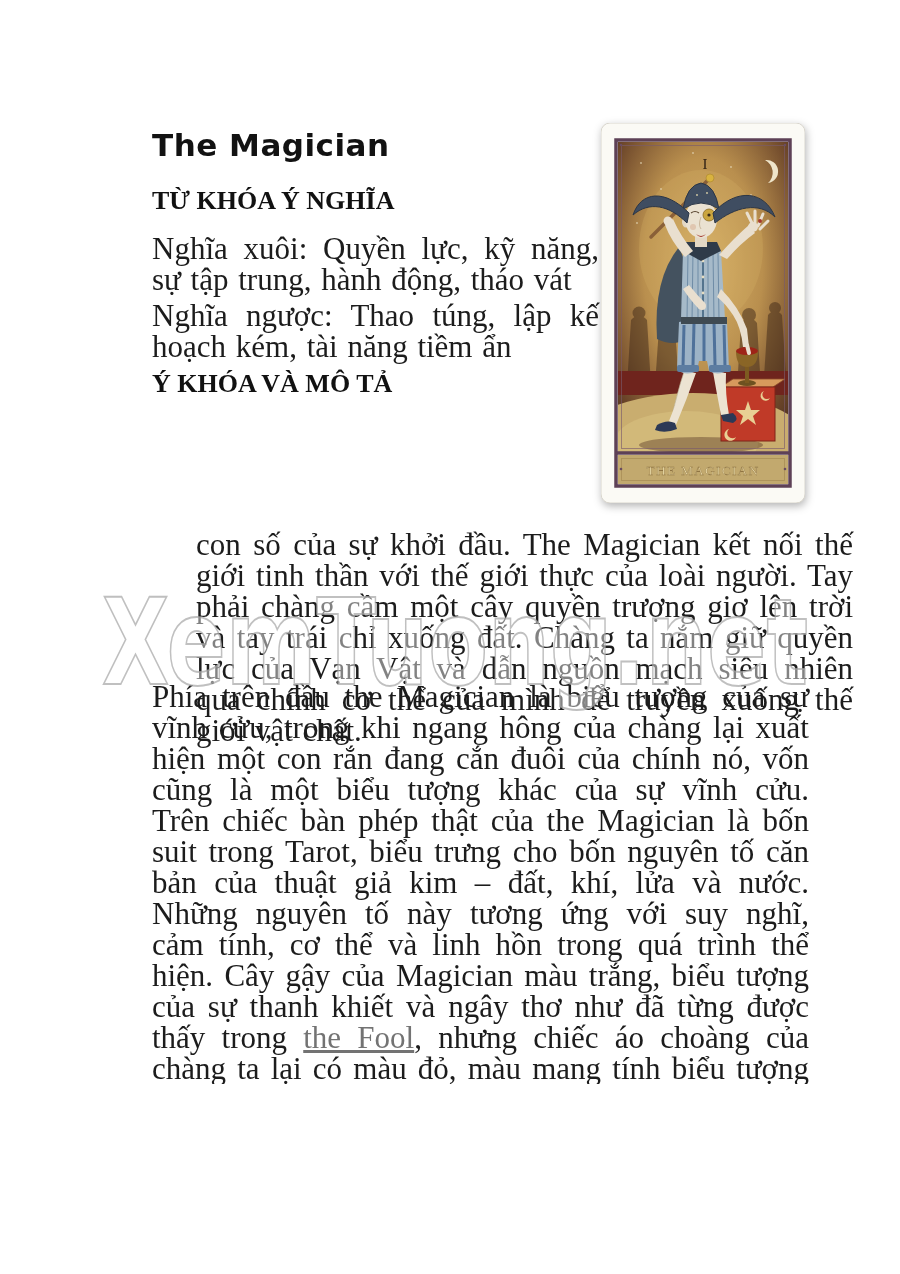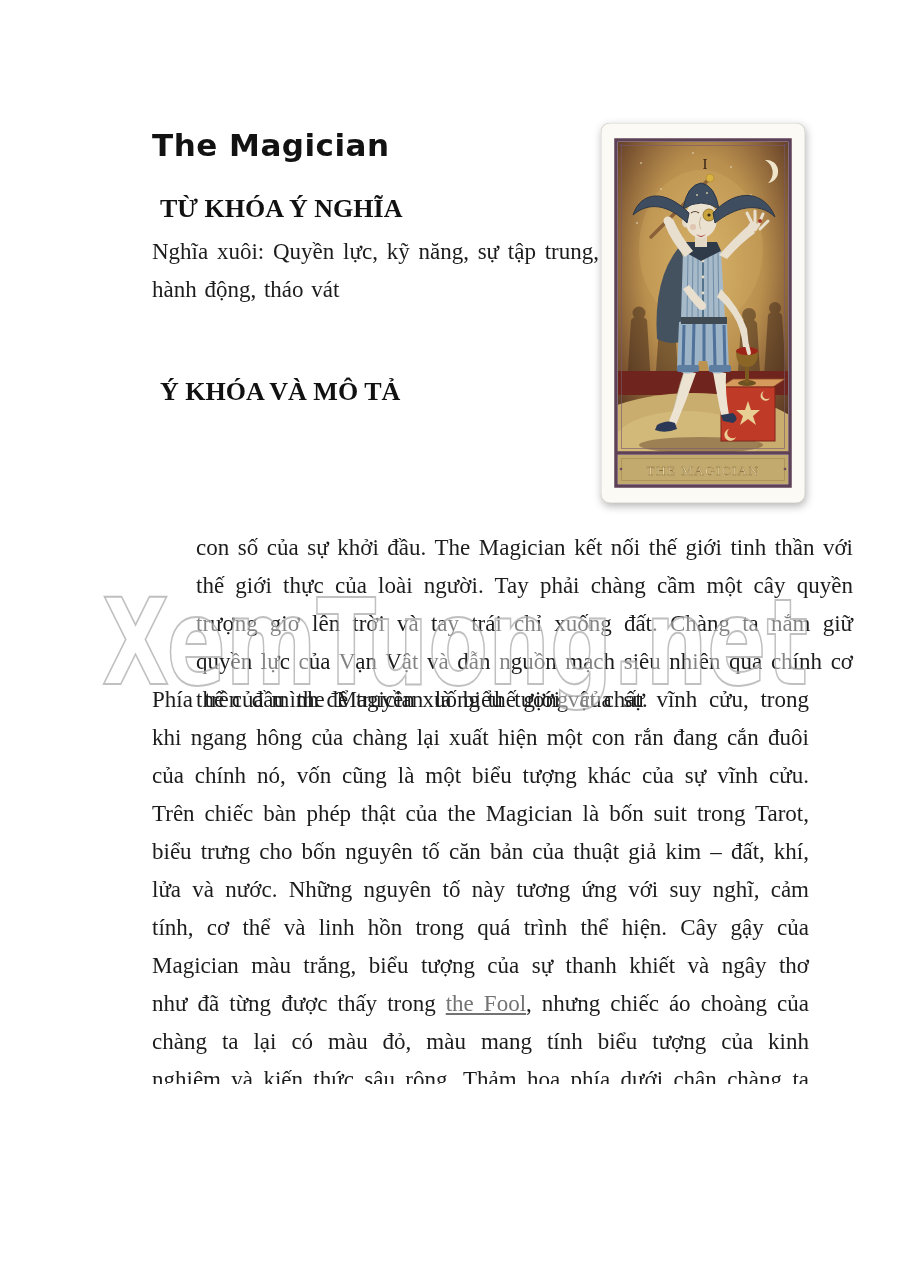--- a/index.html
+++ b/index.html
@@ -3,26 +3,26 @@
 <meta charset="utf-8">
 <style>
   html,body{margin:0;padding:0;background:#ffffff;}
   .page{position:relative;width:900px;height:1084px;background:#ffffff;overflow:hidden;
         font-family:"Liberation Serif","DejaVu Serif",serif;color:#1c1c1c;}
 
   .doc-title{position:absolute;left:152px;top:127px;margin:0;
              font-family:"DejaVu Sans","Liberation Sans",sans-serif;
              font-weight:bold;font-size:31px;letter-spacing:.5px;color:#121212;}
 
-  .sec-heading{position:absolute;margin:8px;font-weight:bold;font-size:26px;color:#111;
+  .sec-heading{position:absolute;margin:0;font-weight:bold;font-size:26px;color:#111;
                font-family:"Liberation Serif","DejaVu Serif",serif;}
   .h-keywords{left:152px;top:186px;}
   .h-meaning{left:152px;top:369px;}
 
-  .body-par{position:absolute;margin:0;font-size:23px;line-height:38px;
+  .body-par{position:absolute;margin:0;font-size:31px;line-height:31px;
             text-align:justify;color:#1c1c1c;word-spacing:2px;}
   .narrow{left:152px;width:447px;}
   .wide{left:152px;width:657px;}
   .p-upright{top:233px;}
   .p-reversed{top:300px;}
   .p-intro{top:415px;}
   .p-cont{top:529px;margin-left:44px;}
   .p-sym{top:681px;word-spacing:3px;}
   a.fool-link{color:#737373;text-decoration:underline;cursor:pointer;}
 
@@ -200,20 +200,21 @@
         <circle cx="184" cy="22" r="1.3" fill="#6a4c60"></circle>
       <circle cx="20" cy="346" r="1.3" fill="#6a4c60"></circle>
         <circle cx="184" cy="346" r="1.3" fill="#6a4c60"></circle>
       <text x="102" y="351.5" text-anchor="middle" font-family="Liberation Serif,serif" font-size="13.5" letter-spacing="1.2" fill="#eedfae" stroke="#8f7442" stroke-width="0.35">THE MAGICIAN</text>
     </svg>
   </div>
 
   <h2 class="sec-heading h-keywords">TỪ KHÓA Ý NGHĨA</h2>
 
   <p class="body-par narrow p-upright">Nghĩa xuôi: Quyền lực, kỹ năng, sự tập trung, hành động, tháo vát</p>
+  <p class="body-par narrow p-reversed">Nghĩa ngược: Thao túng, lập kế hoạch kém, tài năng tiềm ẩn</p>
 
   <h2 class="sec-heading h-meaning">Ý KHÓA VÀ MÔ TẢ</h2>
 
   <p class="body-par wide p-cont">con số của sự khởi đầu. The Magician kết nối thế giới tinh thần với thế giới thực của loài người. Tay phải chàng cầm một cây quyền trượng giơ lên trời và tay trái chỉ xuống đất. Chàng ta nắm giữ quyền lực của Vạn Vật và dẫn nguồn mạch siêu nhiên qua chính cơ thể của mình để truyền xuống thế giới vật chất.</p>
 
   <p class="body-par wide p-sym"><span>Phía trên đầu the Magician là biểu tượng của sự vĩnh cửu, trong khi ngang hông của chàng lại xuất hiện một con rắn đang cắn đuôi của chính nó, vốn cũng là một biểu tượng khác của sự vĩnh cửu. Trên chiếc bàn phép thật của the Magician là bốn suit trong Tarot, biểu trưng cho bốn nguyên tố căn bản của thuật giả kim – đất, khí, lửa và nước. Những nguyên tố này tương ứng với suy nghĩ, cảm tính, cơ thể và linh hồn trong quá trình thể hiện. Cây gậy của Magician màu trắng, biểu tượng của sự thanh khiết và ngây thơ như đã từng được thấy trong </span><a class="fool-link">the Fool</a><span>, nhưng chiếc áo choàng của chàng ta lại có màu đỏ, màu mang tính biểu tượng của kinh nghiệm và kiến thức sâu rộng. Thảm hoa phía dưới chân chàng ta cũng lặp lại tính đối ngẫu này, với rất nhiều những bông hoa loa kèn trắng thuần khiết đan xen với những cành hồng gai góc.</span></p>
 
   <div class="watermark">
     <svg width="720" height="148" viewBox="0 0 720 148">
       <text x="2" y="118" font-family="DejaVu Sans, Liberation Sans, sans-serif" font-weight="bold" font-size="120" fill="rgba(255,255,255,0.50)" stroke="#a8a8a8" stroke-opacity="0.8" stroke-width="2" textLength="706" lengthAdjust="spacingAndGlyphs">XemTuong.net</text>

